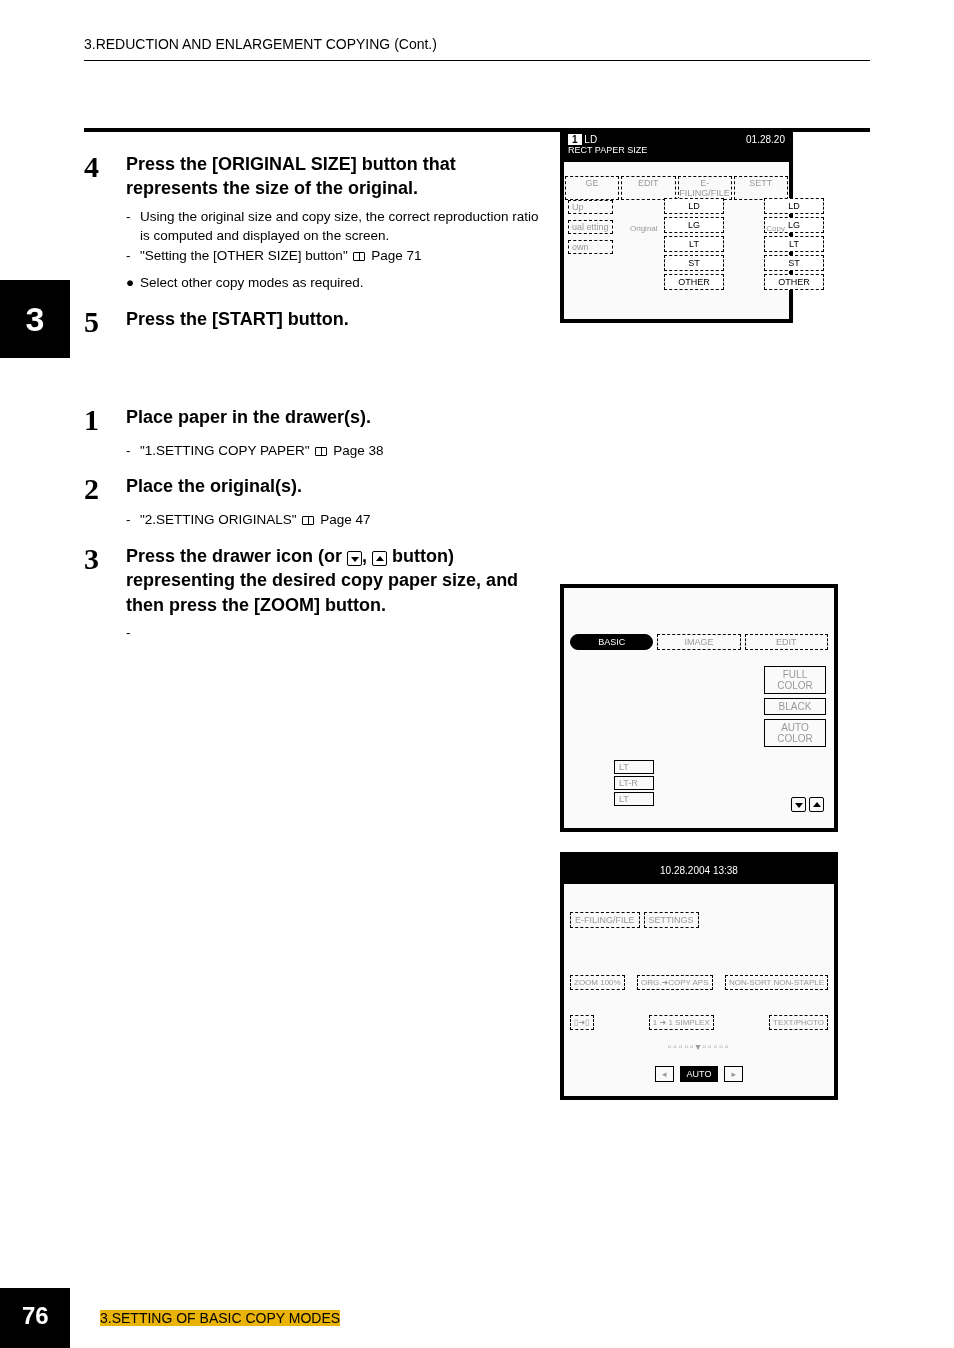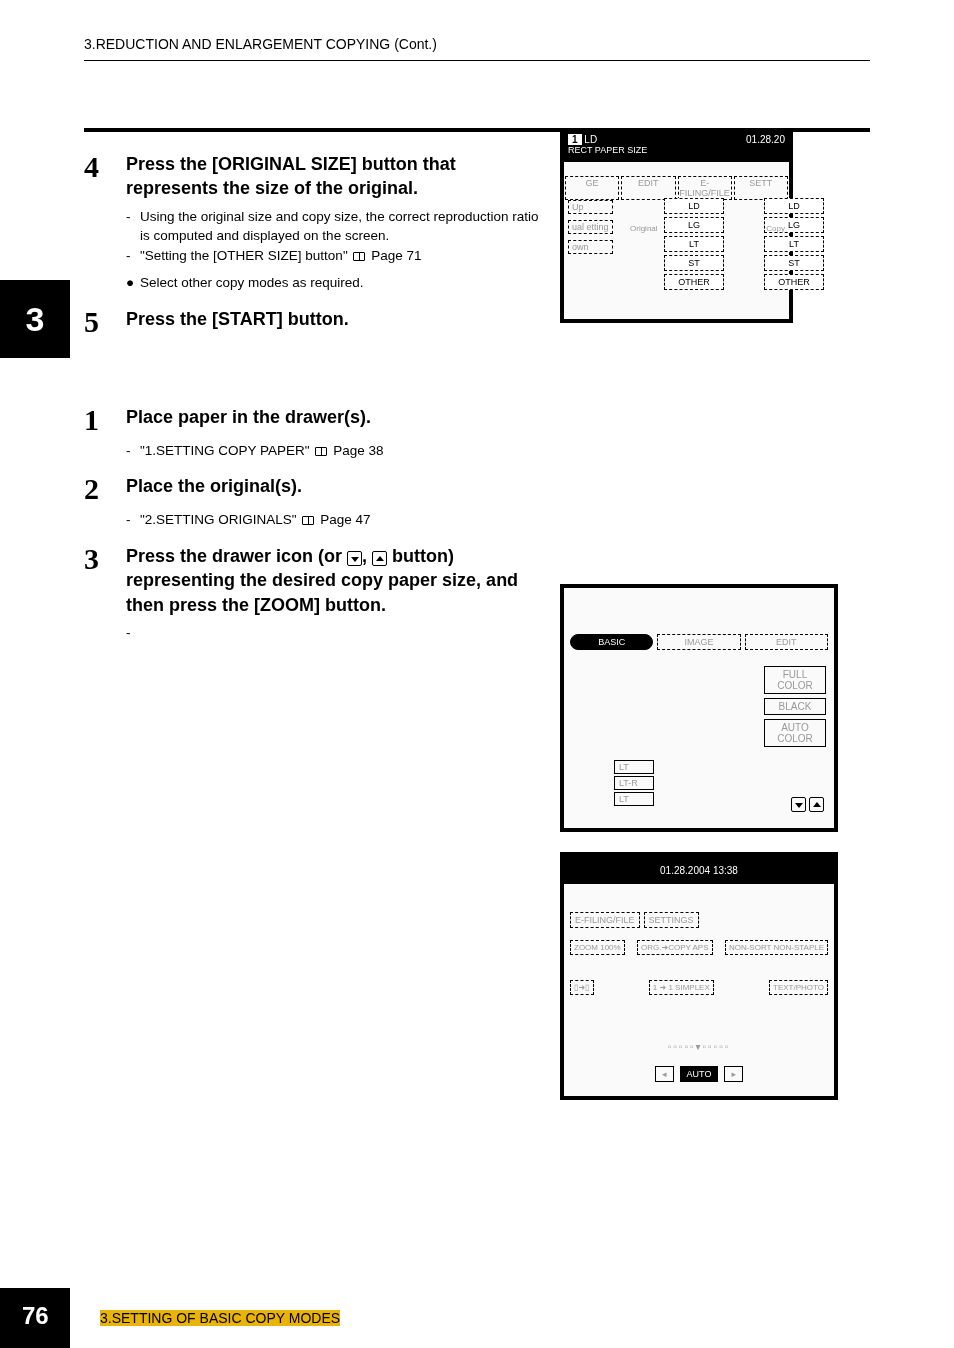--- a/index.html
+++ b/index.html
@@ -58,21 +58,21 @@
   .f2-right div { border:1px solid #000; padding:2px 4px; margin-bottom:4px; text-align:center; width:62px;}
   .f2-paper { position:absolute; left:50px; bottom:20px; font-size:9px;}
   .f2-paper div{ border:1px solid #000; padding:1px 4px; margin-bottom:2px; width:40px;}
   .f2-arrows { position:absolute; right:10px; bottom:16px; display:flex; gap:3px;}
 
   
   .f3-top { position:absolute; top:0; left:0; right:0; height:28px; background:#000; color:#fff; font-size:10px; display:flex; align-items:center; justify-content:center;}
   .f3-tabs { position:absolute; top:56px; left:6px; display:flex; font-size:9px;}
   .f3-tabs span { border:1px dashed #000; padding:2px 4px; margin-right:4px;}
   .f3-row { position:absolute; left:6px; right:6px; display:flex; align-items:center; justify-content:space-between; font-size:8px;}
-  .f3-row .cell { border:1px dashed #000; padding:2px 3px; }
+  .f3-row .cell { border:1px dashed #000; padding:2px 3px;margin-top:35px; }
   .f3-row1 { top:84px; }
   .f3-row2 { top:124px; }
   .f3-bottom { position:absolute; left:0; right:0; bottom:14px; display:flex; justify-content:center; gap:6px; align-items:center;}
   .f3-bottom span { border:1px solid #000; padding:2px 6px; font-size:9px;}
   .f3-bottom span.auto { background:#000; color:#fff;}
   .f3-dots { position:absolute; left:0; right:0; bottom:44px; text-align:center; font-size:10px; letter-spacing:2px;}
 </style>
 </head>
 <body>
 
@@ -220,21 +220,21 @@
       <div>LT-R</div>
       <div>LT</div>
     </div>
     <div class="f2-arrows">
       <span class="arrow-box down"></span>
       <span class="arrow-box up"></span>
     </div>
   </div>
 
   <div class="figure fig3">
-    <div class="f3-top">01.28.2004 13:38</div>
+    <div class="f3-top">10.28.2004 13:38</div>
     <div class="f3-tabs">
       <span>E-FILING/FILE</span>
       <span>SETTINGS</span>
     </div>
     <div class="f3-row f3-row1">
       <span class="cell">ZOOM 100%</span>
       <span class="cell">ORG.➜COPY APS</span>
       <span class="cell">NON-SORT NON-STAPLE</span>
     </div>
     <div class="f3-row f3-row2">

